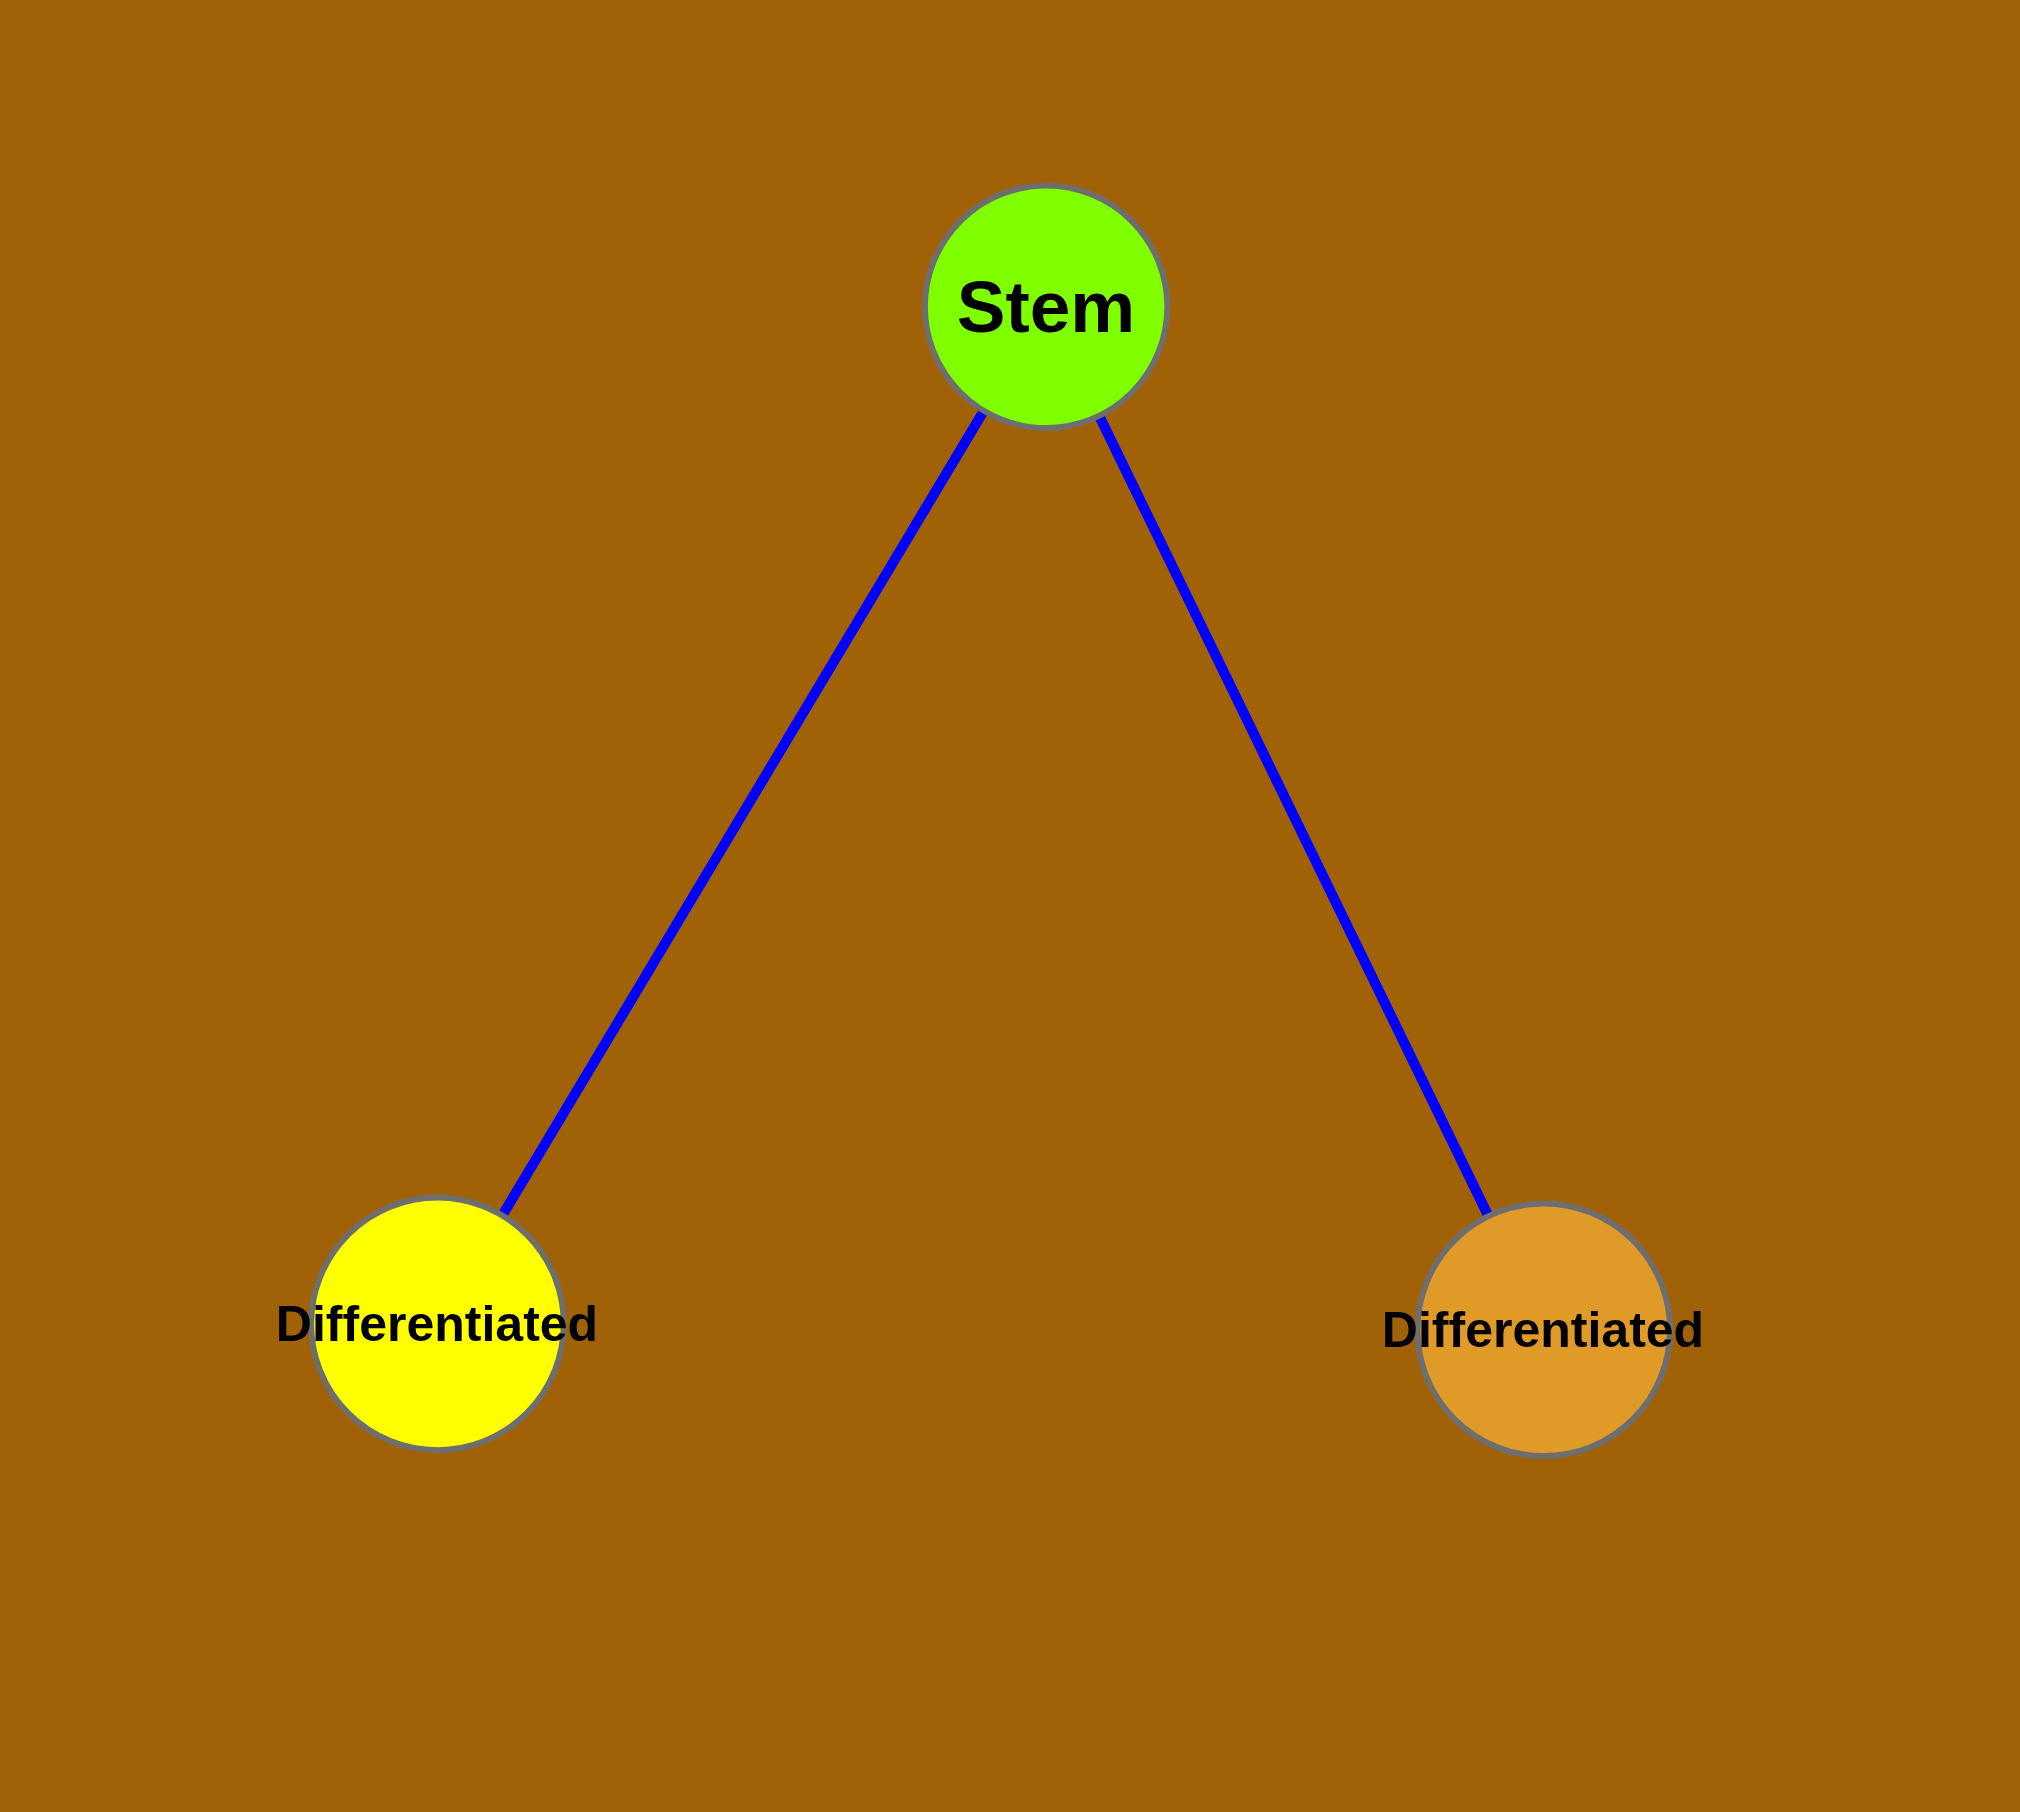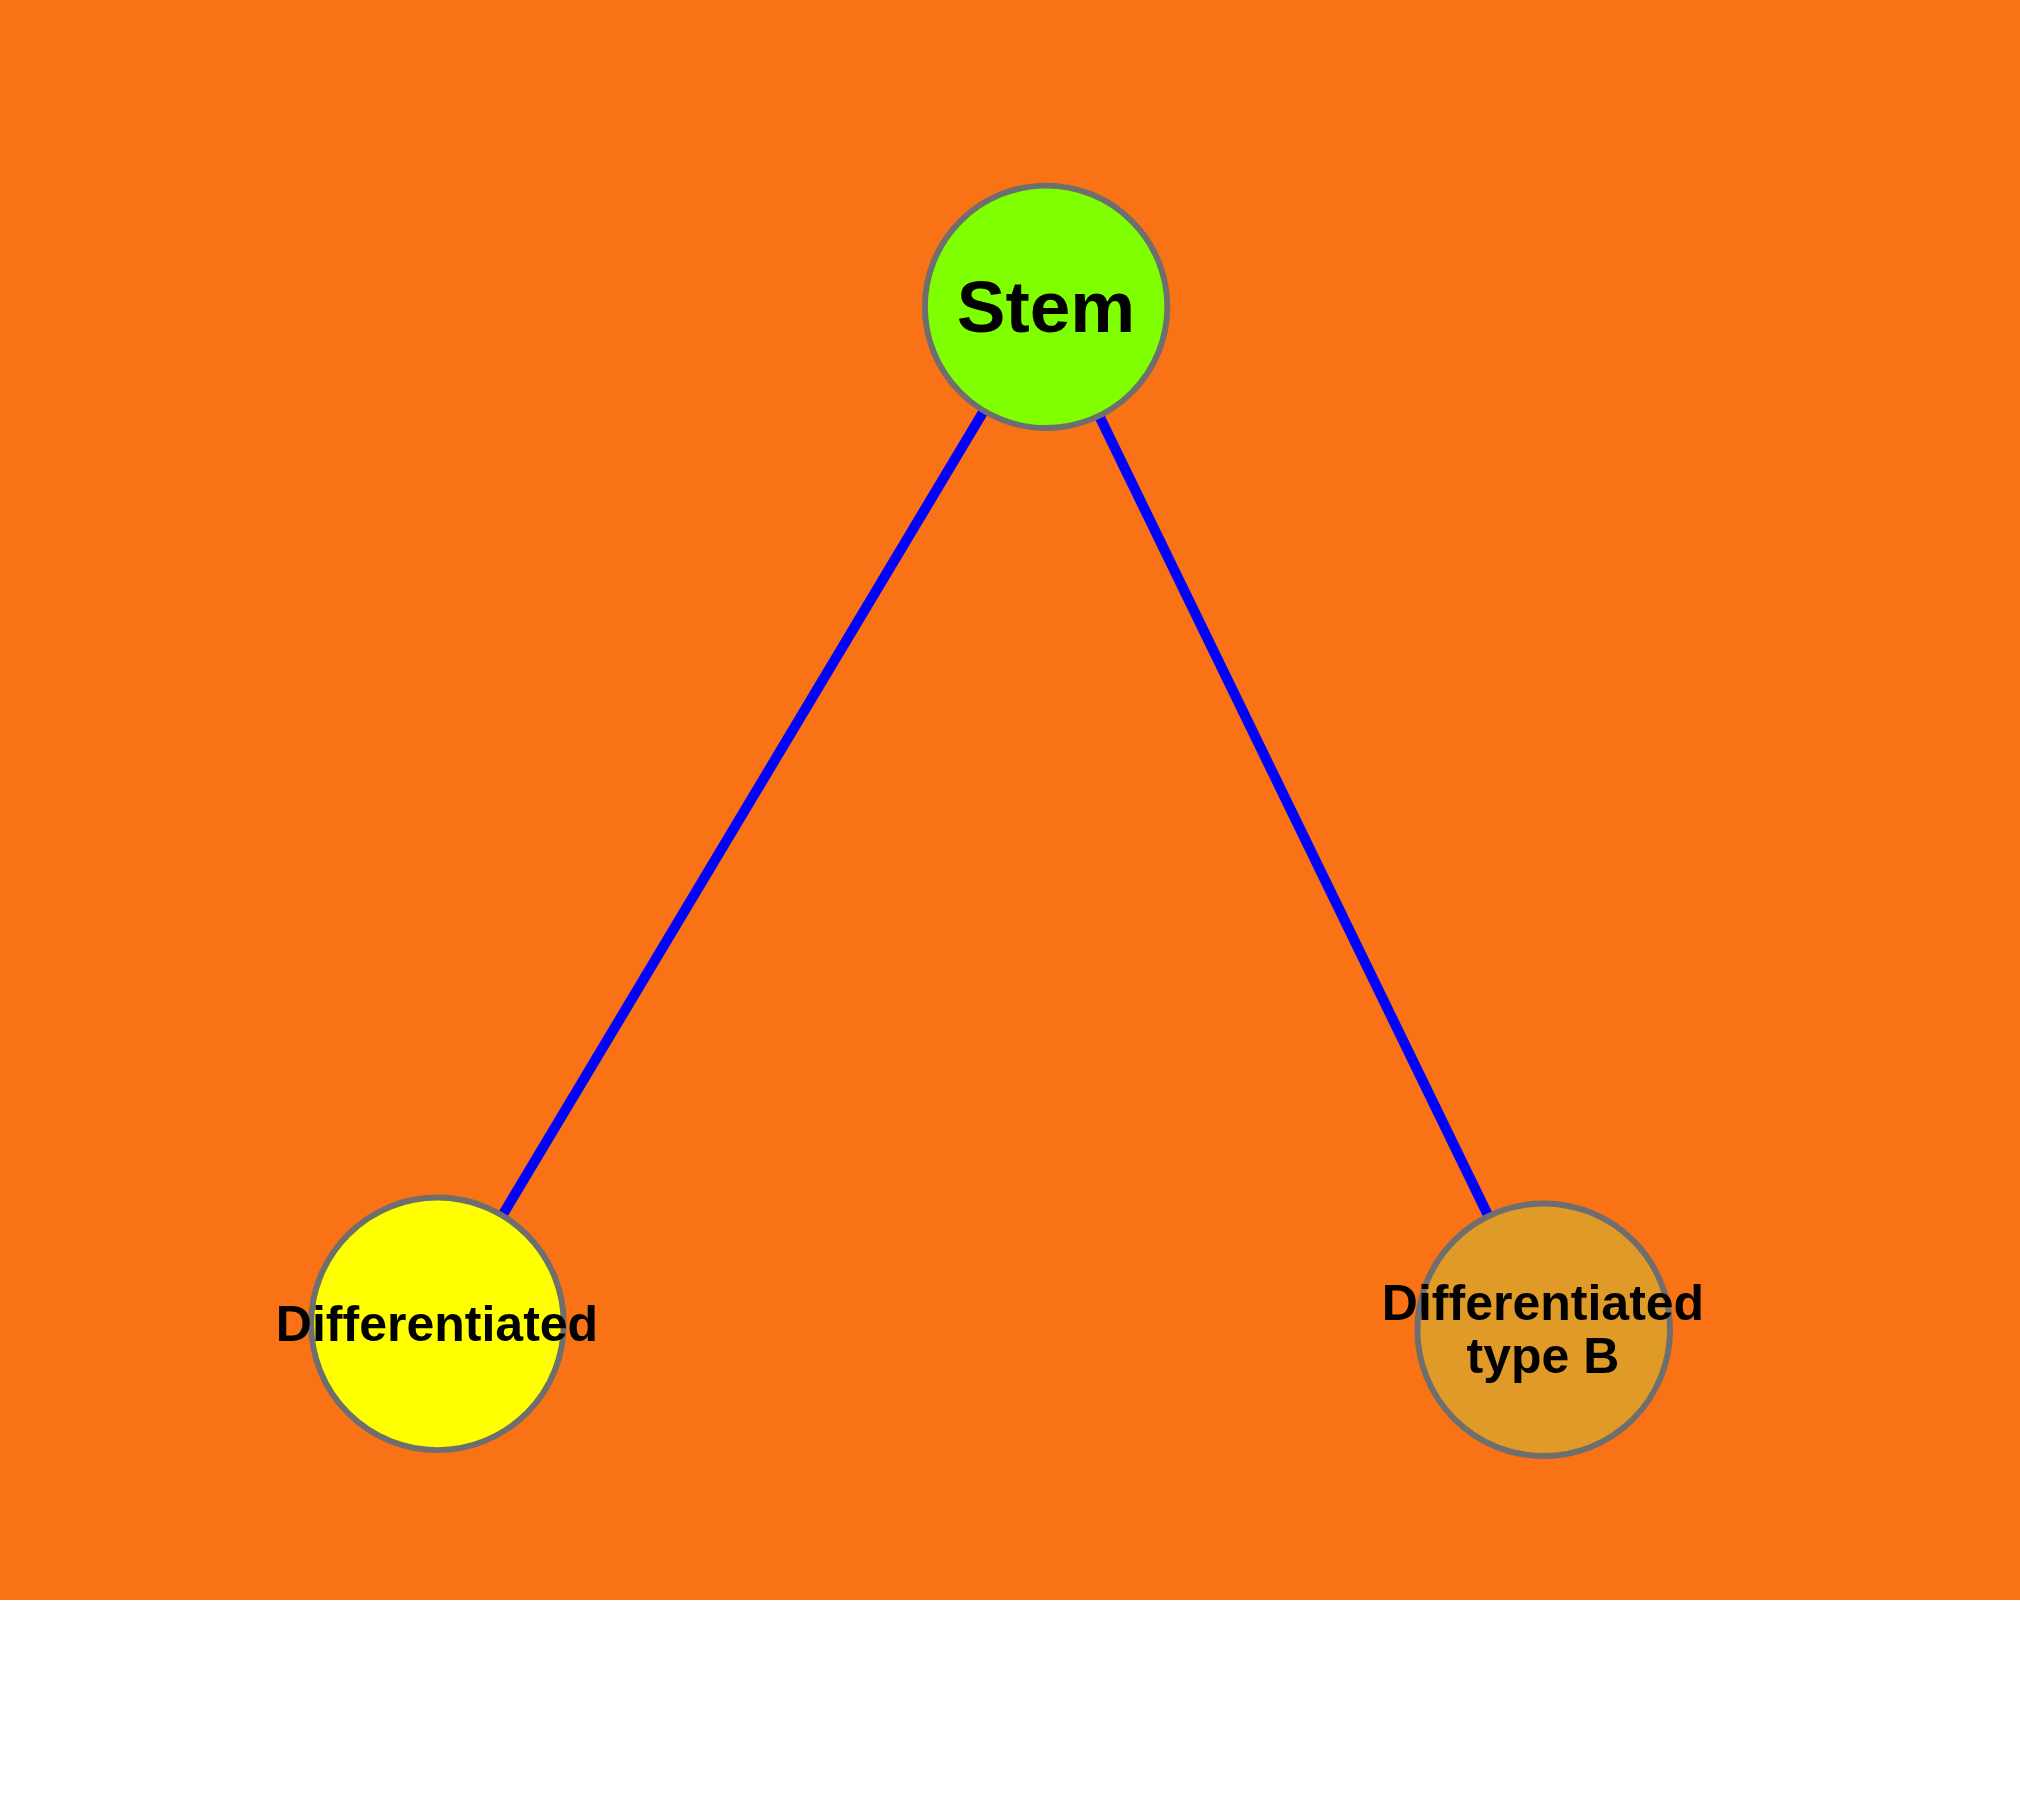--- a/index.html
+++ b/index.html
@@ -38,34 +38,34 @@
   .node-label.stem {
     font-size: 73px;
   }
   .node-label.diff {
     font-size: 50px;
   }
 </style>
 </head>
 <body>
 
-<div id="canvas" style="width: 2021px; height: 1600px; background: #f97316;">
+<div id="canvas" style="width: 2021px; height: 1812px; background: #a16207;">
 
   <svg id="graph-svg" viewBox="0 0 2384 2138" preserveAspectRatio="none" xmlns="http://www.w3.org/2000/svg" style="width: 2021px; height: 1812px;">
     <g id="edge-layer">
         <line x1="1159.55065670197" y1="486.42787180729266" x2="593.5300057793279" y2="1432.423388669647" stroke="#0000ff" stroke-width="12" stroke-linecap="butt"></line>
         <line x1="1297.4160013608284" y1="492.3971271593183" x2="1754.959888238034" y2="1433.2071296478823" stroke="#0000ff" stroke-width="12" stroke-linecap="butt"></line>
       </g>
     <g id="node-layer">
         <circle cx="1234" cy="362" r="143" fill="#7fff00" stroke="#6e6e6e" stroke-width="7"></circle>
         <circle cx="516" cy="1562" r="149" fill="#ffff00" stroke="#6e6e6e" stroke-width="7"></circle>
         <circle cx="1821" cy="1569" r="149" fill="#e09a28" stroke="#6e6e6e" stroke-width="7"></circle>
       </g>
   </svg>
 
   <div id="label-layer">
       <div class="node-label stem" style="left: 1046px; top: 307px;"><div>Stem</div></div>
       <div class="node-label diff" style="left: 437px; top: 1324px;"><div>Differentiated</div></div>
-      <div class="node-label diff" style="left: 1543px; top: 1330px;"><div>Differentiated</div><div>type B</div></div>
+      <div class="node-label diff" style="left: 1543px; top: 1330px;"><div>Differentiated</div></div>
     </div>
 
 </div>
 
 
 </body></html>

